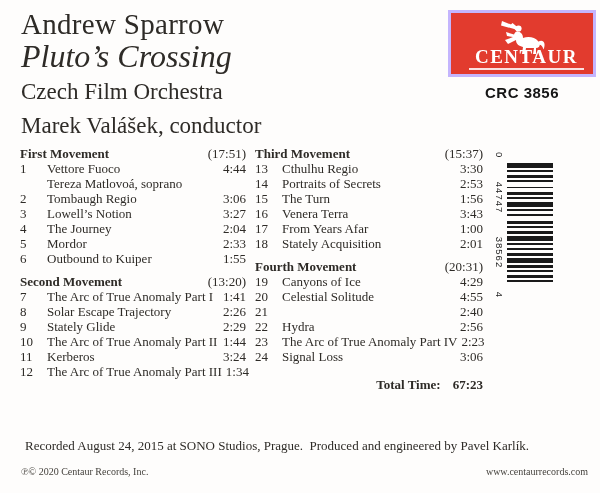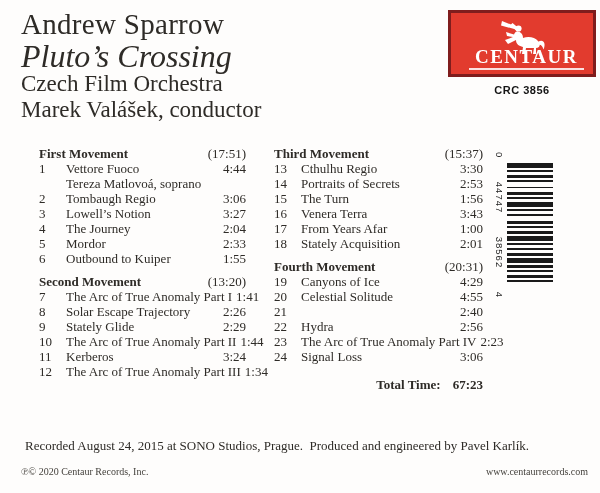--- a/index.html
+++ b/index.html
@@ -5,43 +5,43 @@
   html,body{margin:0;padding:0;}
   body{
     width:600px;height:493px;position:relative;overflow:hidden;
     background:#fefdfc;color:#2e2b27;
     font-family:"Liberation Serif", serif;
   }
   
   #header{position:absolute;left:21px;top:8px;}
   .artist{font-size:29px;line-height:33px;letter-spacing:.3px;}
   .album{font-size:32px;line-height:30px;font-style:italic;}
-  .orchestra,.conductor{font-size:23px;line-height:26px;}
+  .orchestra,.conductor{font-size:23px;line-height:26px;margin-top:8px;}
   
   #logo-block{position:absolute;left:448px;top:10px;width:148px;}
   .logo-box{
-    box-sizing:border-box;height:67px;border:3px solid #7f1d1d;
+    box-sizing:border-box;height:67px;border:3px solid #c4b5fd;
     display:flex;flex-direction:column;align-items:center;justify-content:flex-end;
     padding-bottom:4px;position:relative;padding-left:9px;
   }
   .logo-centaur{position:absolute;top:3px;left:0;right:0;margin:auto;display:block;}
   .logo-word{
     color:#fff;font-weight:bold;font-size:19px;line-height:19px;
     letter-spacing:1.5px;font-family:"Liberation Serif",serif;
   }
   .logo-line{width:86%;height:2px;background:rgba(255,255,255,.85);margin-top:2px;}
   .catalog{
     text-align:center;margin-top:7px;font-family:"Liberation Sans",sans-serif;
-    font-weight:bold;font-size:11px;color:#151515;letter-spacing:.5px;
+    font-weight:bold;font-size:15px;color:#151515;letter-spacing:.5px;
   }
   
   .track-col{position:absolute;top:146px;font-size:13px;line-height:15px;}
   #col-left{left:20px;width:226px;}
   #col-right{left:255px;width:228px;}
-  .movement{margin-bottom:8px;margin-left:19px;}
+  .movement{margin-bottom:8px;}
   .mv-head{display:flex;}
   .mv-title{font-weight:bold;}
   .mv-dur{margin-left:auto;}
   .trow{display:flex;}
   .tnum{width:27px;flex:none;}
   .ttitle{flex:1;white-space:nowrap;}
   .ttime{margin-left:auto;padding-left:4px;flex:none;}
   .tnote{padding-left:27px;}
   .total-row{display:flex;justify-content:flex-end;font-weight:bold;margin-top:13px;}
   .total-row .gap{width:12px;}

